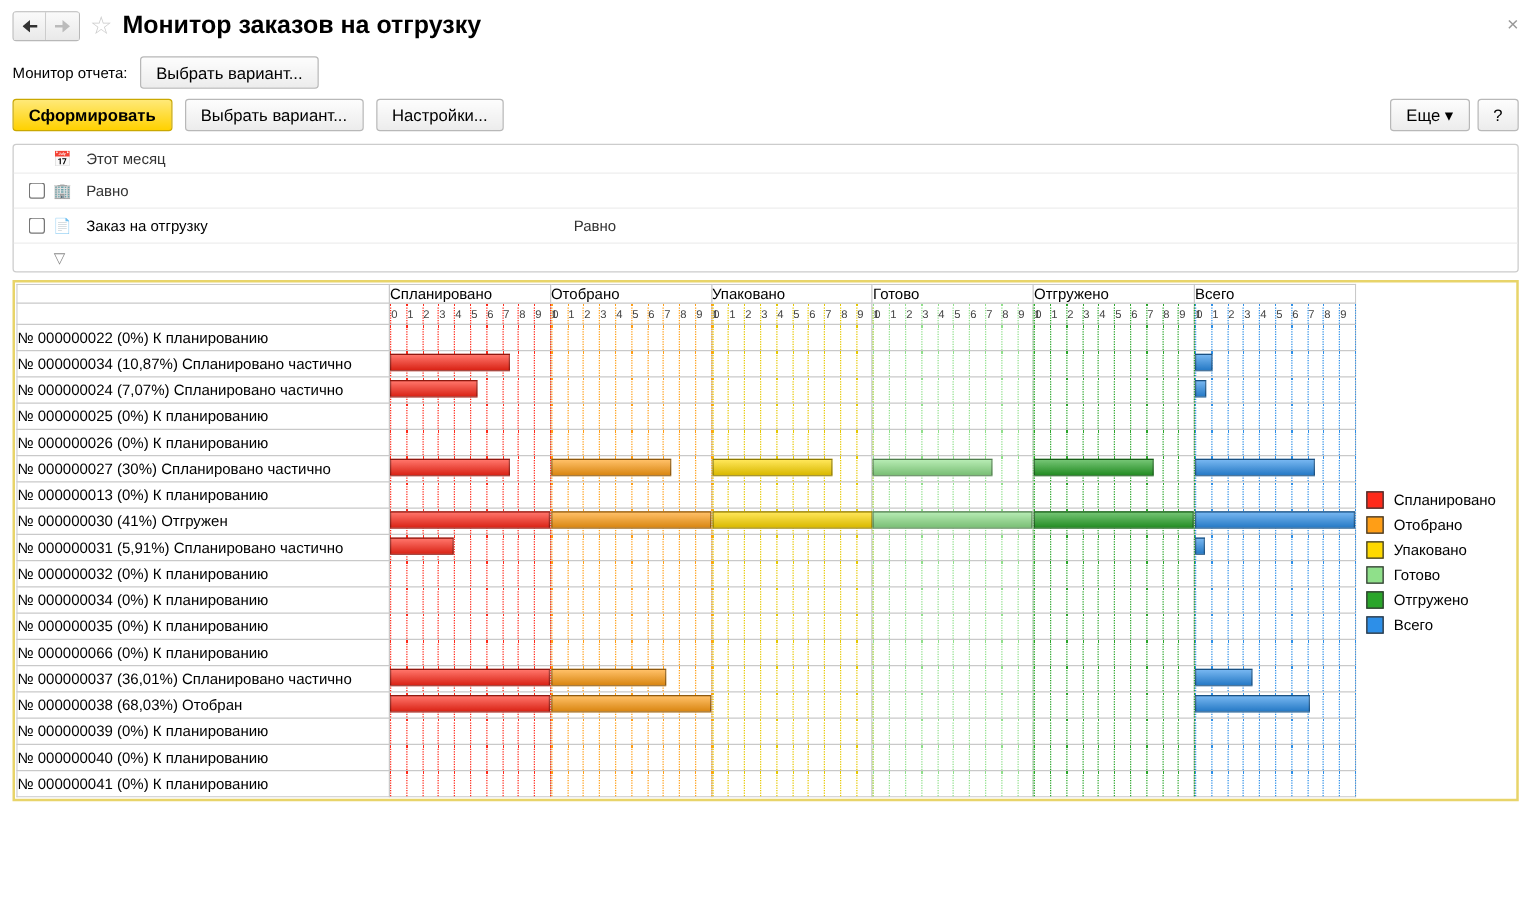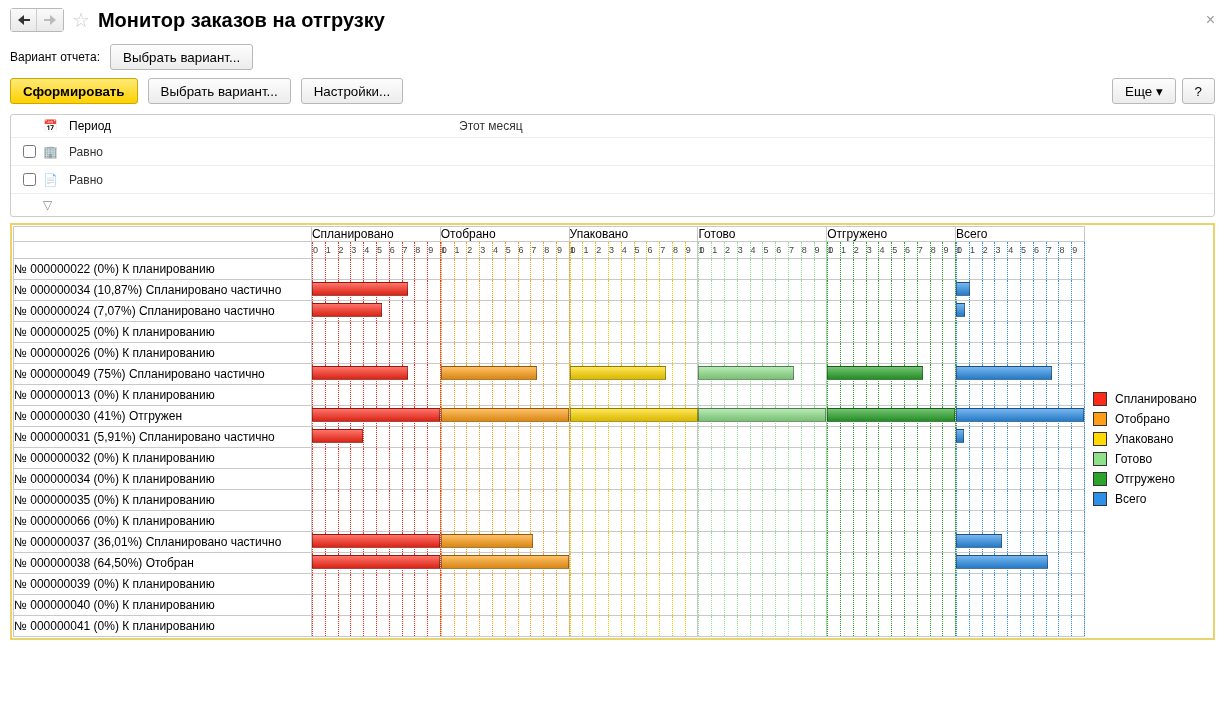--- a/index.html
+++ b/index.html
@@ -117,49 +117,49 @@
             <path d="M6 0 L12 5 L6 10 L6 6 L0 6 L0 4 L6 4 Z" fill="#bbb"></path>
           </svg>
       </div>
     </div>
     <span class="star">☆</span>
     <span class="title">Монитор заказов на отгрузку</span>
     <span class="close-x">×</span>
   </div>
 
   <div class="row">
-    <span>Вариант отчета:</span>
+    <span>Монитор отчета:</span>
     <button class="btn">Выбрать вариант...</button>
   </div>
 
   <div class="toolbar">
     <button class="btn primary">Сформировать</button>
     <button class="btn">Выбрать вариант...</button>
     <button class="btn">Настройки...</button>
     <div class="right">
       <button class="btn"><span>Еще</span> <span>▾</span></button>
       <button class="btn">?</button>
     </div>
   </div>
 
   <div class="filter-box" id="filters">
       <div class="filter-row">
         <span class="chk"></span>
         <span class="ico">📅</span>
-        <span class="name">Период</span>
         <span class="cond">Этот месяц</span>
       </div>
       <div class="filter-row">
         <span class="chk"><input type="checkbox" style=""></span>
         <span class="ico">🏢</span>
         <span class="cond">Равно</span>
       </div>
       <div class="filter-row">
         <span class="chk"><input type="checkbox" style=""></span>
         <span class="ico">📄</span>
+        <span class="name">Заказ на отгрузку</span>
         <span class="cond">Равно</span>
       </div>
       <div class="filter-row">
         <span class="chk"></span>
         <span class="ico">▽</span>
         <span class="cond"></span>
       </div>
     </div>
 
   <div class="report-wrap">
@@ -800,21 +800,21 @@
                     <span class="gl" style="left:76.8px"></span>
                     <span class="gl" style="left:89.6px"></span>
                     <span class="gl" style="left:102.4px"></span>
                     <span class="gl" style="left:115.2px"></span>
                     <span class="gl" style="left:128px"></span>
                   </div>
                 </div>
               </td>
             </tr>
             <tr>
-              <td class="rowhead">№ 000000049 (75%) Спланировано частично</td>
+              <td class="rowhead">№ 000000027 (30%) Спланировано частично</td>
               <td>
                 <div class="cell c-plan">
                   <div class="grid c-plan" style="position:absolute;inset:0;">
                     <span class="gl" style="left:0px"></span>
                     <span class="gl" style="left:12.8px"></span>
                     <span class="gl" style="left:25.6px"></span>
                     <span class="gl" style="left:38.4px"></span>
                     <span class="gl" style="left:51.2px"></span>
                     <span class="gl" style="left:64px"></span>
                     <span class="gl" style="left:76.8px"></span>
@@ -1762,21 +1762,21 @@
                     <span class="gl" style="left:89.6px"></span>
                     <span class="gl" style="left:102.4px"></span>
                     <span class="gl" style="left:115.2px"></span>
                     <span class="gl" style="left:128px"></span>
                   </div>
                   <div class="bar" style="left:0;width:46.0928px"></div>
                 </div>
               </td>
             </tr>
             <tr>
-              <td class="rowhead">№ 000000038 (64,50%) Отобран</td>
+              <td class="rowhead">№ 000000038 (68,03%) Отобран</td>
               <td>
                 <div class="cell c-plan">
                   <div class="grid c-plan" style="position:absolute;inset:0;">
                     <span class="gl" style="left:0px"></span>
                     <span class="gl" style="left:12.8px"></span>
                     <span class="gl" style="left:25.6px"></span>
                     <span class="gl" style="left:38.4px"></span>
                     <span class="gl" style="left:51.2px"></span>
                     <span class="gl" style="left:64px"></span>
                     <span class="gl" style="left:76.8px"></span>

